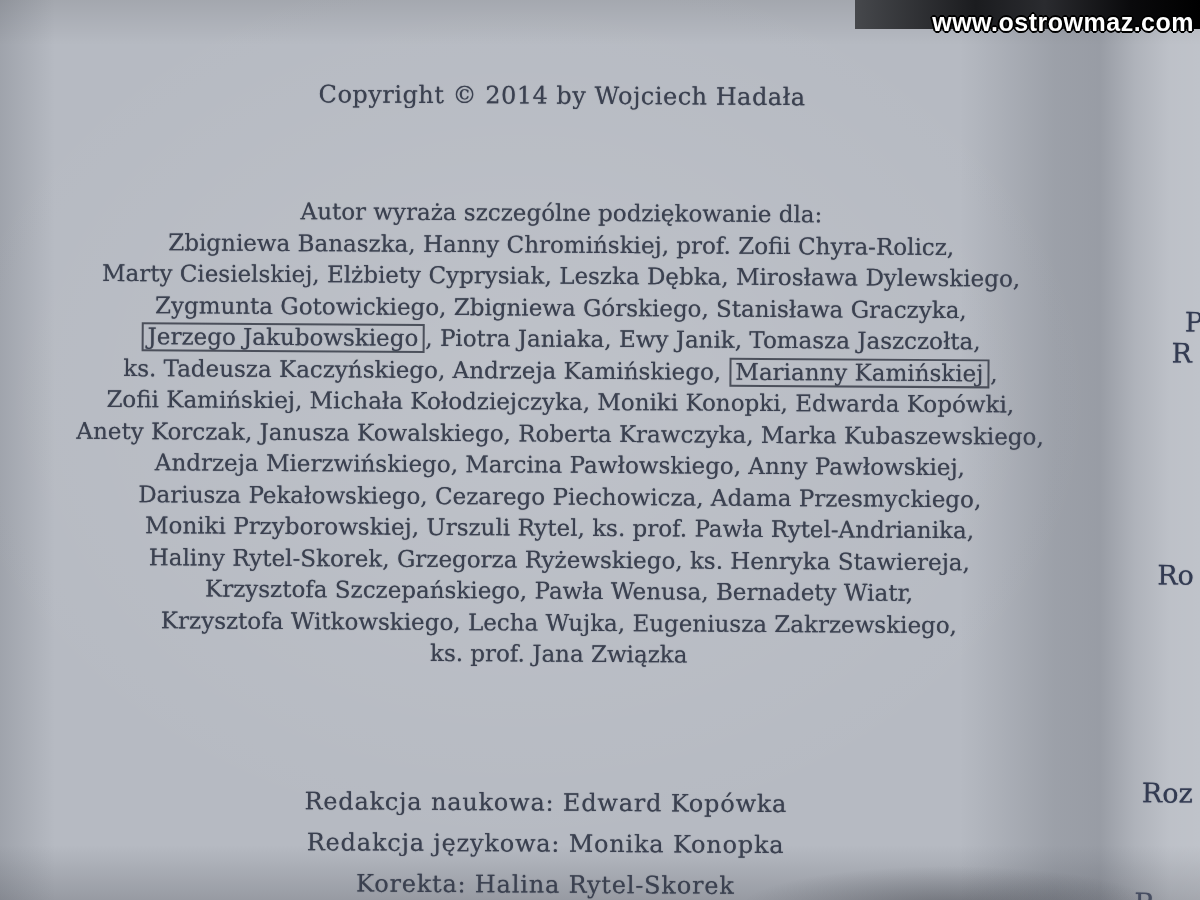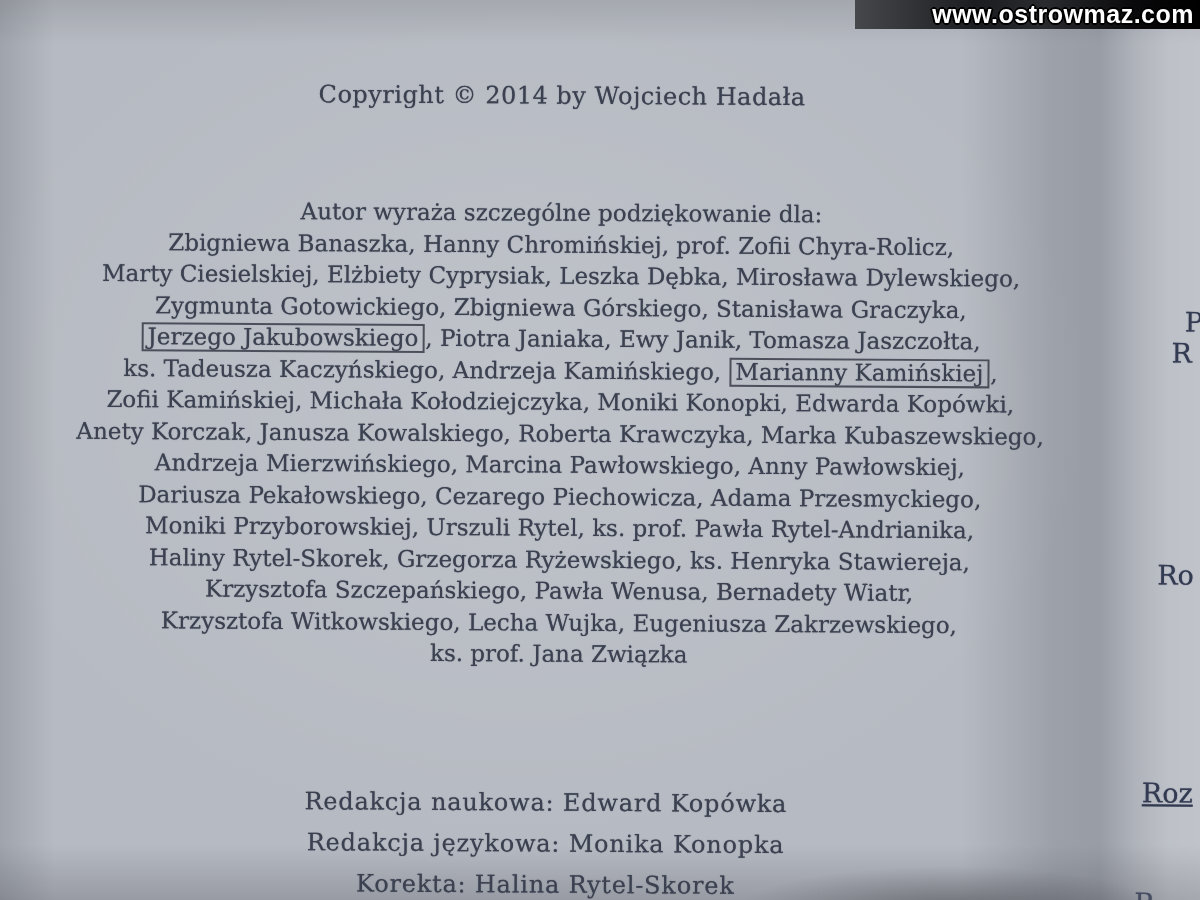--- a/index.html
+++ b/index.html
@@ -44,28 +44,28 @@
     text-align:center;font-size:24px;line-height:41px;letter-spacing:0.8px;
   }
   .credit-line{white-space:nowrap;}
   .frag{
     position:absolute;font-size:27px;color:#333b52;
     text-shadow:0 0 1px rgba(51,59,82,0.8);white-space:nowrap;
   }
   .frag-0{left:1184px;top:303px;}
   .frag-1{left:1171px;top:334px;}
   .frag-2{left:1158px;top:556px;}
-  .frag-3{left:1144px;top:774px;text-decoration:underline;}
+  .frag-3{left:1144px;top:774px;}
   .frag-4{left:1137px;top:884px;opacity:0.8;}
   .watermark-bar{
     position:absolute;top:0;left:855px;width:345px;height:29px;
     background:linear-gradient(to right,#46484c 0%,#1b1c1f 35%,#2a2b2f 55%,#0a0a0c 80%,#000 100%);
   }
   .watermark-text{
-    position:absolute;top:0;right:6px;line-height:28px;
+    position:absolute;top:8px;right:6px;line-height:28px;
     font-family:"Liberation Sans","DejaVu Sans",sans-serif;
     font-weight:bold;font-size:25px;color:#ffffff;letter-spacing:0.5px;
     text-shadow:
       -2px 0 0 #000, 2px 0 0 #000, 0 -2px 0 #000, 0 2px 0 #000,
       -1px -1px 0 #000, 1px -1px 0 #000, -1px 1px 0 #000, 1px 1px 0 #000;
     margin-left: 32px;
   }
 </style>
 </head>
 <body>

